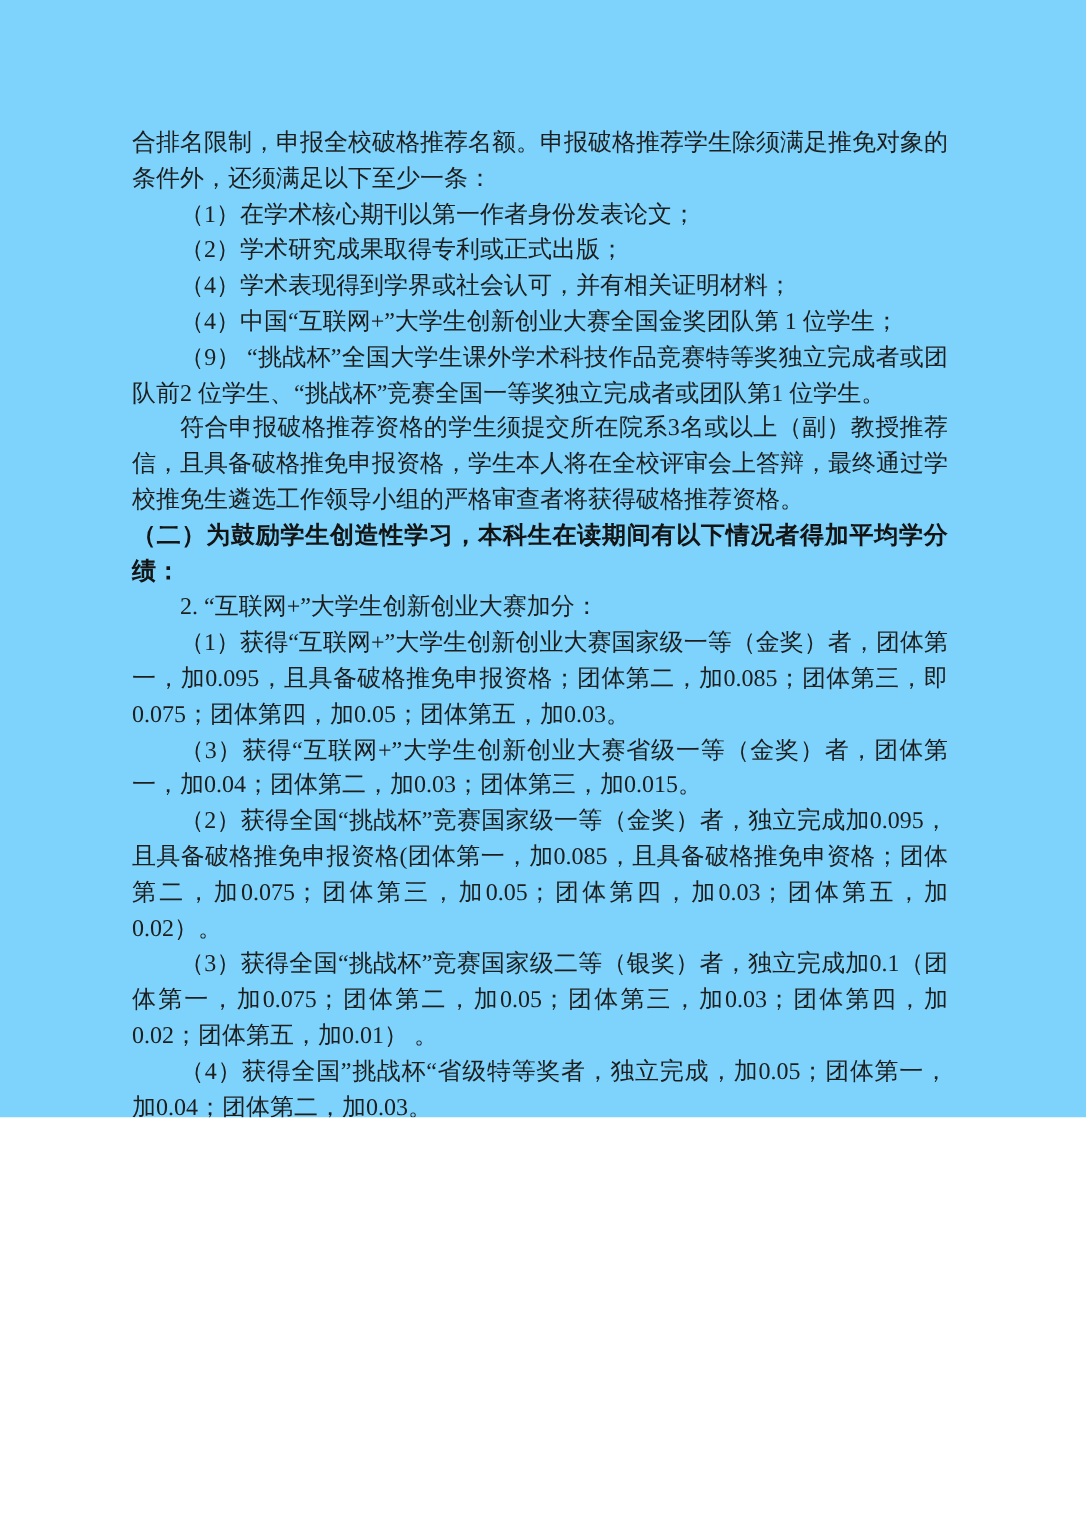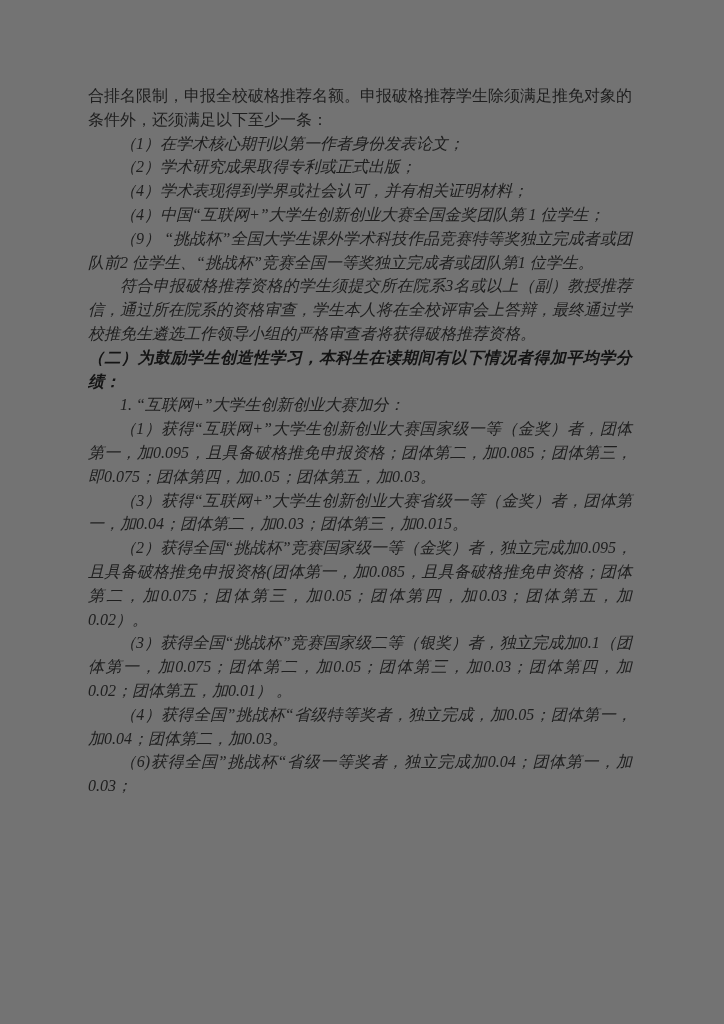--- a/index.html
+++ b/index.html
@@ -3,64 +3,62 @@
 <meta charset="utf-8">
 <style>
   html, body {
     margin: 0;
     padding: 0;
     background: #ffffff;
   }
   .page {
     position: relative;
     width: 724px;
-    height: 1024px;
-    background: #737373;
+    height: 745px;
+    background: #7dd3fc;
     overflow: hidden;
   }
   .content {
     position: absolute;
     left: 88px;
     top: 84px;
     width: 544px;
     font-family: "Liberation Serif", "DejaVu Serif", serif;
     font-size: 16px;
     line-height: 23.8px;
     color: #1e1e1e;
     text-align: justify;
   }
   .content p {
     margin: 0;
     padding: 0;
   }
   .content p.indent {
     text-indent: 2em;
-    font-style: italic;
   }
   .content p.heading {
     font-weight: bold;
     color: #141414;
     letter-spacing: 0.2px;
-    font-style: italic;
   }
 </style>
 </head>
 <body>
 
 <div class="page">
   <div class="content">
     <p class="body">合排名限制，申报全校破格推荐名额。申报破格推荐学生除须满足推免对象的条件外，还须满足以下至少一条：</p>
     <p class="body indent">（1）在学术核心期刊以第一作者身份发表论文；</p>
     <p class="body indent">（2）学术研究成果取得专利或正式出版；</p>
     <p class="body indent">（4）学术表现得到学界或社会认可，并有相关证明材料；</p>
     <p class="body indent">（4）中国“互联网+”大学生创新创业大赛全国金奖团队第 1 位学生；</p>
     <p class="body indent">（9） “挑战杯”全国大学生课外学术科技作品竞赛特等奖独立完成者或团队前2 位学生、“挑战杯”竞赛全国一等奖独立完成者或团队第1 位学生。</p>
-    <p class="body indent">符合申报破格推荐资格的学生须提交所在院系3名或以上（副）教授推荐信，通过所在院系的资格审查，学生本人将在全校评审会上答辩，最终通过学校推免生遴选工作领导小组的严格审查者将获得破格推荐资格。</p>
+    <p class="body indent">符合申报破格推荐资格的学生须提交所在院系3名或以上（副）教授推荐信，且具备破格推免申报资格，学生本人将在全校评审会上答辩，最终通过学校推免生遴选工作领导小组的严格审查者将获得破格推荐资格。</p>
     <p class="heading">（二）为鼓励学生创造性学习，本科生在读期间有以下情况者得加平均学分绩：</p>
-    <p class="body indent">1. “互联网+”大学生创新创业大赛加分：</p>
+    <p class="body indent">2. “互联网+”大学生创新创业大赛加分：</p>
     <p class="body indent">（1）获得“互联网+”大学生创新创业大赛国家级一等（金奖）者，团体第一，加0.095，且具备破格推免申报资格；团体第二，加0.085；团体第三，即0.075；团体第四，加0.05；团体第五，加0.03。</p>
     <p class="body indent">（3）获得“互联网+”大学生创新创业大赛省级一等（金奖）者，团体第一，加0.04；团体第二，加0.03；团体第三，加0.015。</p>
     <p class="body indent">（2）获得全国“挑战杯”竞赛国家级一等（金奖）者，独立完成加0.095，且具备破格推免申报资格(团体第一，加0.085，且具备破格推免申资格；团体第二，加0.075；团体第三，加0.05；团体第四，加0.03；团体第五，加0.02）。</p>
     <p class="body indent">（3）获得全国“挑战杯”竞赛国家级二等（银奖）者，独立完成加0.1（团体第一，加0.075；团体第二，加0.05；团体第三，加0.03；团体第四，加0.02；团体第五，加0.01） 。</p>
     <p class="body indent">（4）获得全国”挑战杯“省级特等奖者，独立完成，加0.05；团体第一，加0.04；团体第二，加0.03。</p>
     <p class="body indent">（6)获得全国”挑战杯“省级一等奖者，独立完成加0.04；团体第一，加0.03；</p>
   </div>
 </div>
 
 </body></html>

